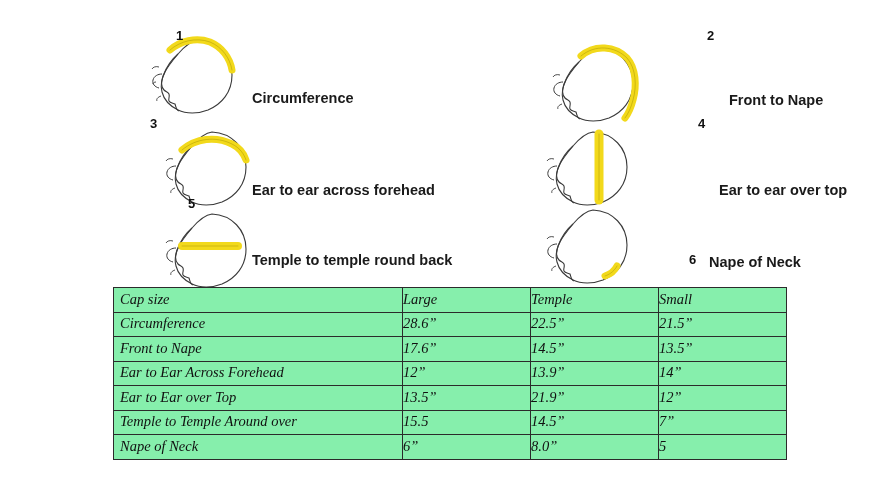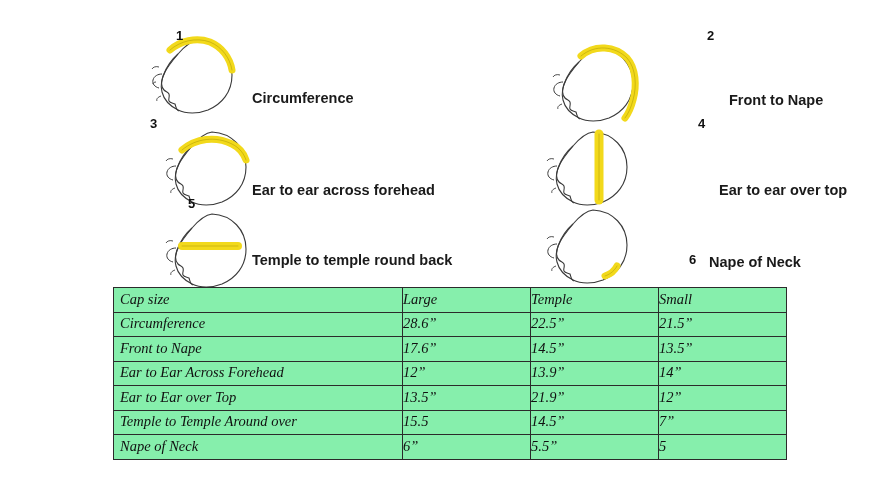--- a/index.html
+++ b/index.html
@@ -204,19 +204,19 @@
       </tr>
       <tr>
         <td class="col-label">Temple to Temple Around over</td>
         <td class="col-val val">15.5</td>
         <td class="col-val val">14.5”</td>
         <td class="col-val val">7”</td>
       </tr>
       <tr>
         <td class="col-label">Nape of Neck</td>
         <td class="col-val val">6”</td>
-        <td class="col-val val">5.5”</td>
+        <td class="col-val val">8.0”</td>
         <td class="col-val val">5</td>
       </tr>
     </tbody>
   </table>
 
 </div>
 
 </body></html>

